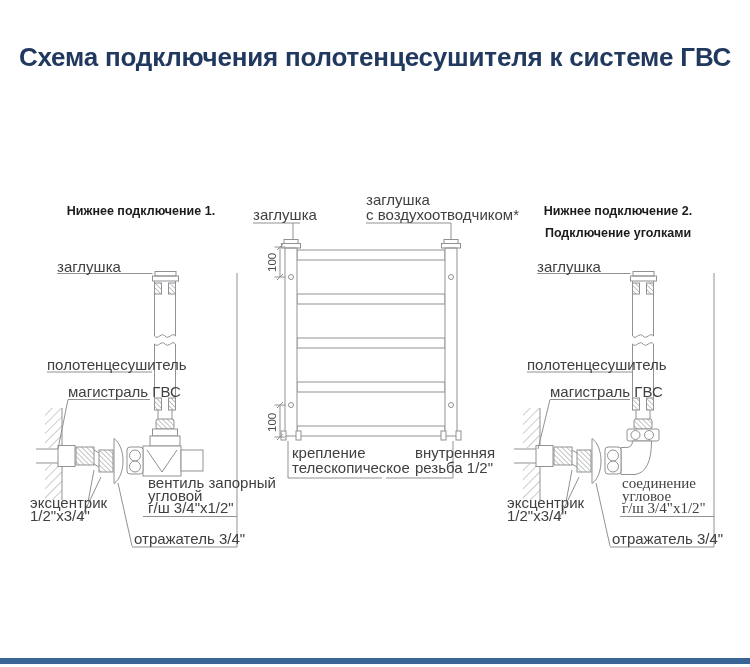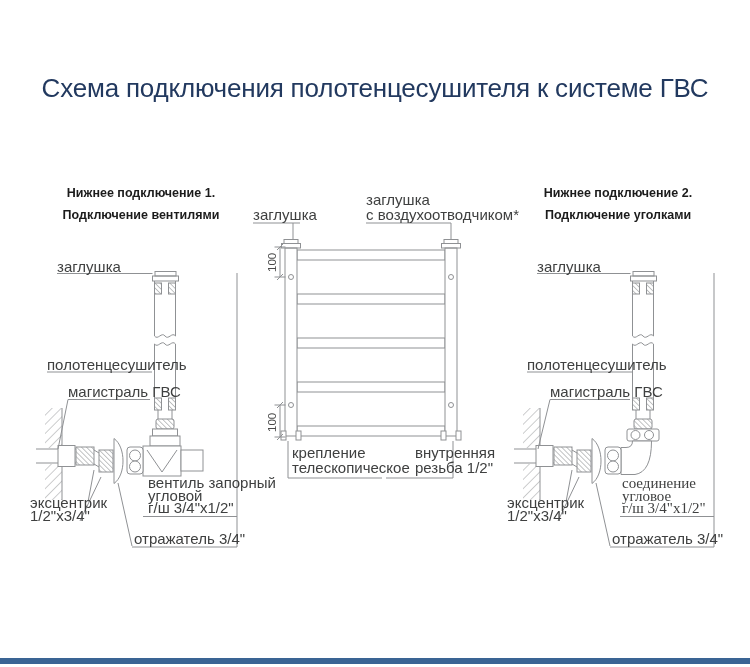--- a/index.html
+++ b/index.html
@@ -1,21 +1,21 @@
 <!DOCTYPE html>
 <html><head>
 <meta charset="utf-8">
 <style>
   html,body{margin:0;padding:0;background:#ffffff;}
   .page{position:relative;width:750px;height:667px;background:#ffffff;overflow:hidden;
         font-family:"Liberation Sans","DejaVu Sans",sans-serif;}
-  .title{position:absolute;left:0;top:73px;width:750px;text-align:center;
-         font-size:26px;font-weight:normal;color:#22395f;letter-spacing:-0.2px;}
+  .title{position:absolute;left:0;top:42px;width:750px;text-align:center;
+         font-size:26px;font-weight:bold;color:#22395f;letter-spacing:-0.2px;}
   .heading{position:absolute;width:200px;text-align:center;font-size:12.5px;font-weight:bold;
-           color:#1b1b1b;line-height:22px;}
+           color:#1b1b1b;line-height:22px;margin-top:18px;}
   .lbl{position:absolute;font-size:15px;color:#3f4040;white-space:nowrap;line-height:13px;}
   .lbl2{line-height:12.5px;}
   .lbl3{line-height:15px;}
   svg{position:absolute;left:0;top:0;}
   .footer-bar{position:absolute;left:0;top:658px;width:750px;height:6px;background:#3a6494;}
 </style>
 </head>
 <body>
 
 <div class="page">
@@ -195,21 +195,20 @@
         <path d="M610,547 H714 M596,483 L610,546"></path>
         <path d="M714,273 V547"></path>
       </g>
     </g>
   </svg>
 
   <div class="title">Схема подключения полотенцесушителя к системе ГВС</div>
 
   <div class="heading" style="left:41px;top:182px;">
     <div>Нижнее подключение 1.</div>
-    <div>Подключение вентилями</div>
   </div>
   <div class="heading" style="left:518px;top:182px;">
     <div>Нижнее подключение 2.</div>
     <div>Подключение уголками</div>
   </div>
 
   <div class="lbl" style="left:57px;top:260px;">заглушка</div>
   <div class="lbl" style="left:47px;top:358px;">полотенцесушитель</div>
   <div class="lbl" style="left:68px;top:385px;">магистраль ГВС</div>
   <div class="lbl lbl2" style="left:30px;top:497px;">

